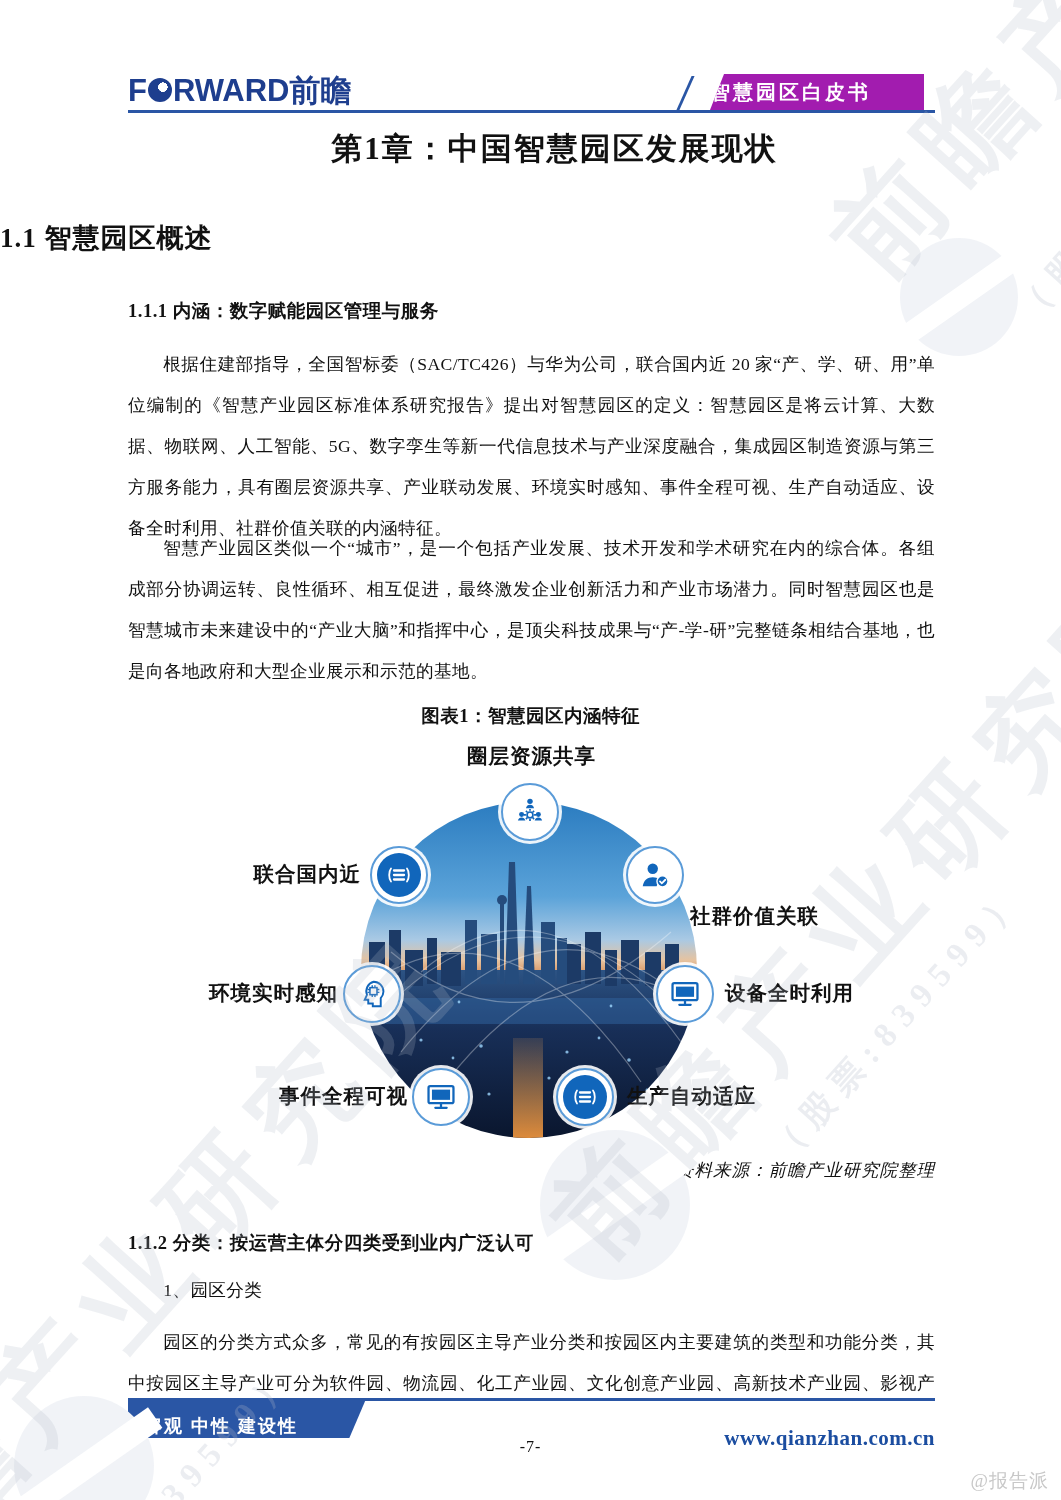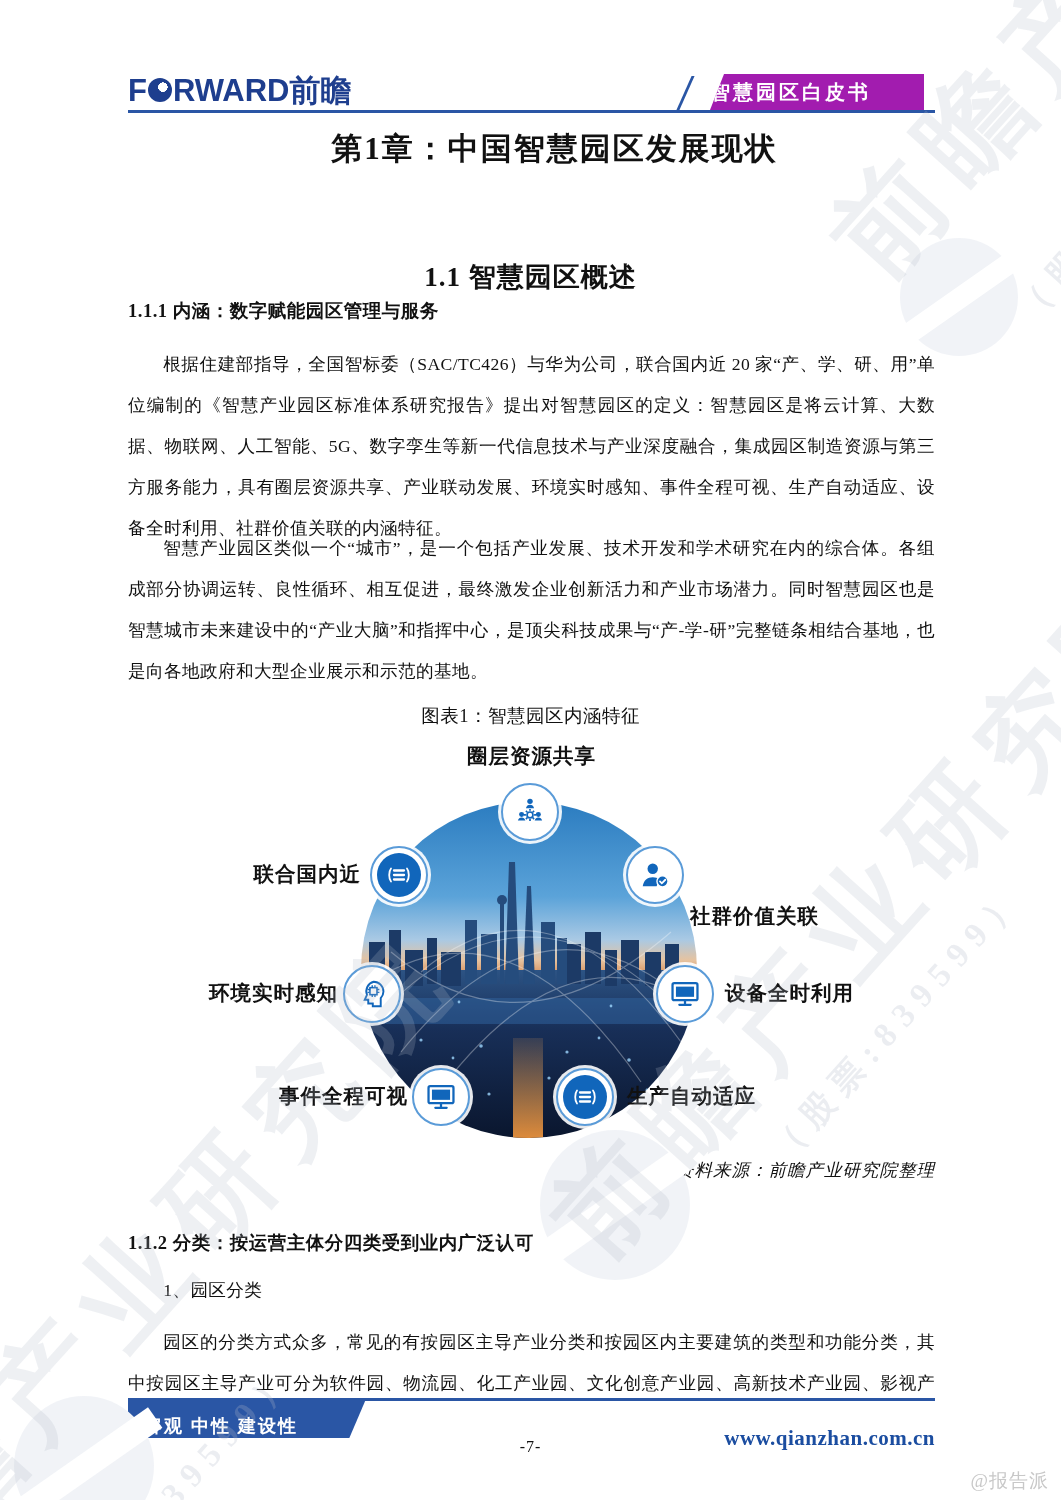--- a/index.html
+++ b/index.html
@@ -18,34 +18,34 @@
   .header-banner{position:absolute;right:11px;top:2px;width:214px;height:36px;background:#a21caf;
     clip-path:polygon(14px 0,100% 0,100% 100%,0 100%);
     display:flex;align-items:center;justify-content:flex-start;}
   .header-banner-tail{position:absolute;right:222px;top:4px;width:26px;height:34px;
     border-left:3px solid #2a56a5;transform:skewX(-24deg);}
   .header-banner span{color:#ffffff;font-size:20px;font-weight:bold;letter-spacing:3px;
     font-family:"Liberation Sans","DejaVu Sans",sans-serif;}
   
   .chapter-title{position:absolute;left:0;right:0;top:128px;text-align:center;
     font-size:31px;font-weight:bold;letter-spacing:2px;padding-left:48px;}
-  .section-title{position:absolute;left:0;right:0;top:220px;text-align:center;
-    font-size:27px;font-weight:bold;letter-spacing:1px;margin-top:39px;}
+  .section-title{position:absolute;left:0;right:0;top:220px;text-align:left;
+    font-size:27px;font-weight:bold;letter-spacing:1px;}
   .sub-heading{position:absolute;left:128px;right:126px;font-size:18.5px;font-weight:bold;letter-spacing:.5px;}
   .sub1{top:298px;}
   .sub2{top:1230px;}
   .body-par{position:absolute;left:128px;width:807px;font-size:17.6px;line-height:41px;
     text-align:justify;text-indent:2em;letter-spacing:.4px;}
   .par1{top:344px;}
   .par2{top:528px;}
   .par3{top:1322px;}
   .list-line{position:absolute;left:128px;width:807px;top:1278px;font-size:17.6px;text-indent:2em;letter-spacing:.4px;}
   
   .fig-caption{position:absolute;left:0;right:0;top:703px;text-align:center;
-    font-size:18.5px;font-weight:normal;letter-spacing:.5px;}
+    font-size:18.5px;font-weight:bold;letter-spacing:.5px;}
   .fig-source{position:absolute;right:126px;top:1158px;font-size:17.5px;font-style:italic;letter-spacing:1px;}
   .diagram{position:absolute;left:128px;top:742px;width:807px;height:402px;}
   .city-circle{position:absolute;left:233px;top:60px;width:336px;height:336px;border-radius:50%;overflow:hidden;}
   .node-circle{position:absolute;width:58px;height:58px;border-radius:50%;background:#ffffff;
     border:2px solid #5a9bd8;box-sizing:border-box;display:flex;align-items:center;justify-content:center;
     box-shadow:0 0 0 3px rgba(255,255,255,.9);}
   .node-circle.filled .disc{width:44px;height:44px;border-radius:50%;background:#1166bb;
     display:flex;align-items:center;justify-content:center;}
   .node-circle svg{display:block;}
   .node-label{position:absolute;font-size:20.5px;font-weight:bold;letter-spacing:1px;white-space:nowrap;}

